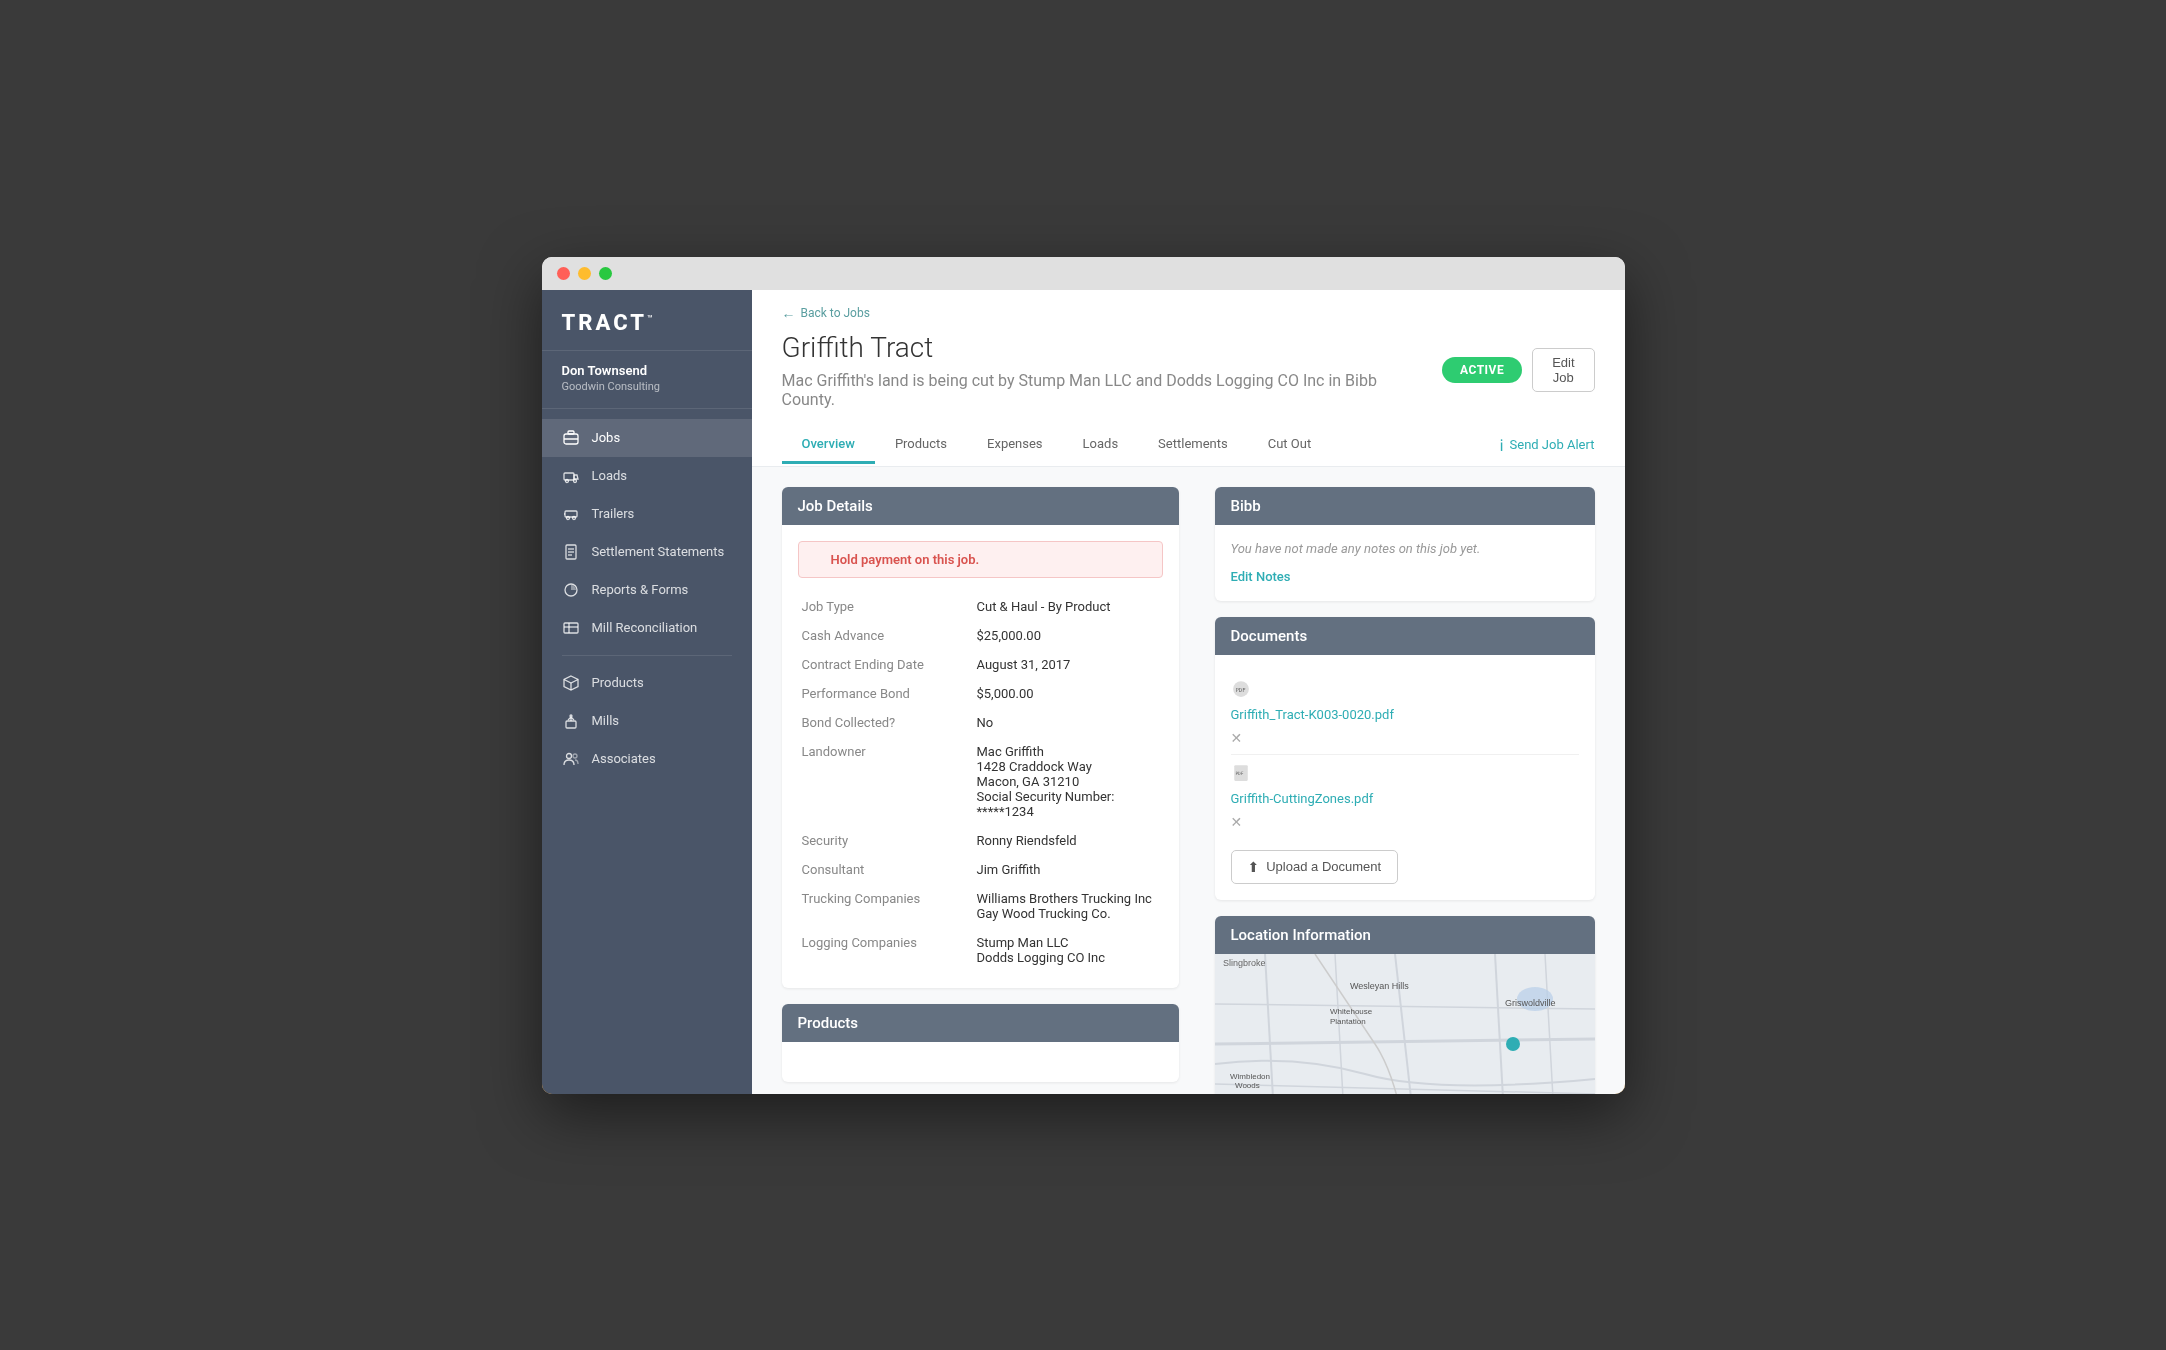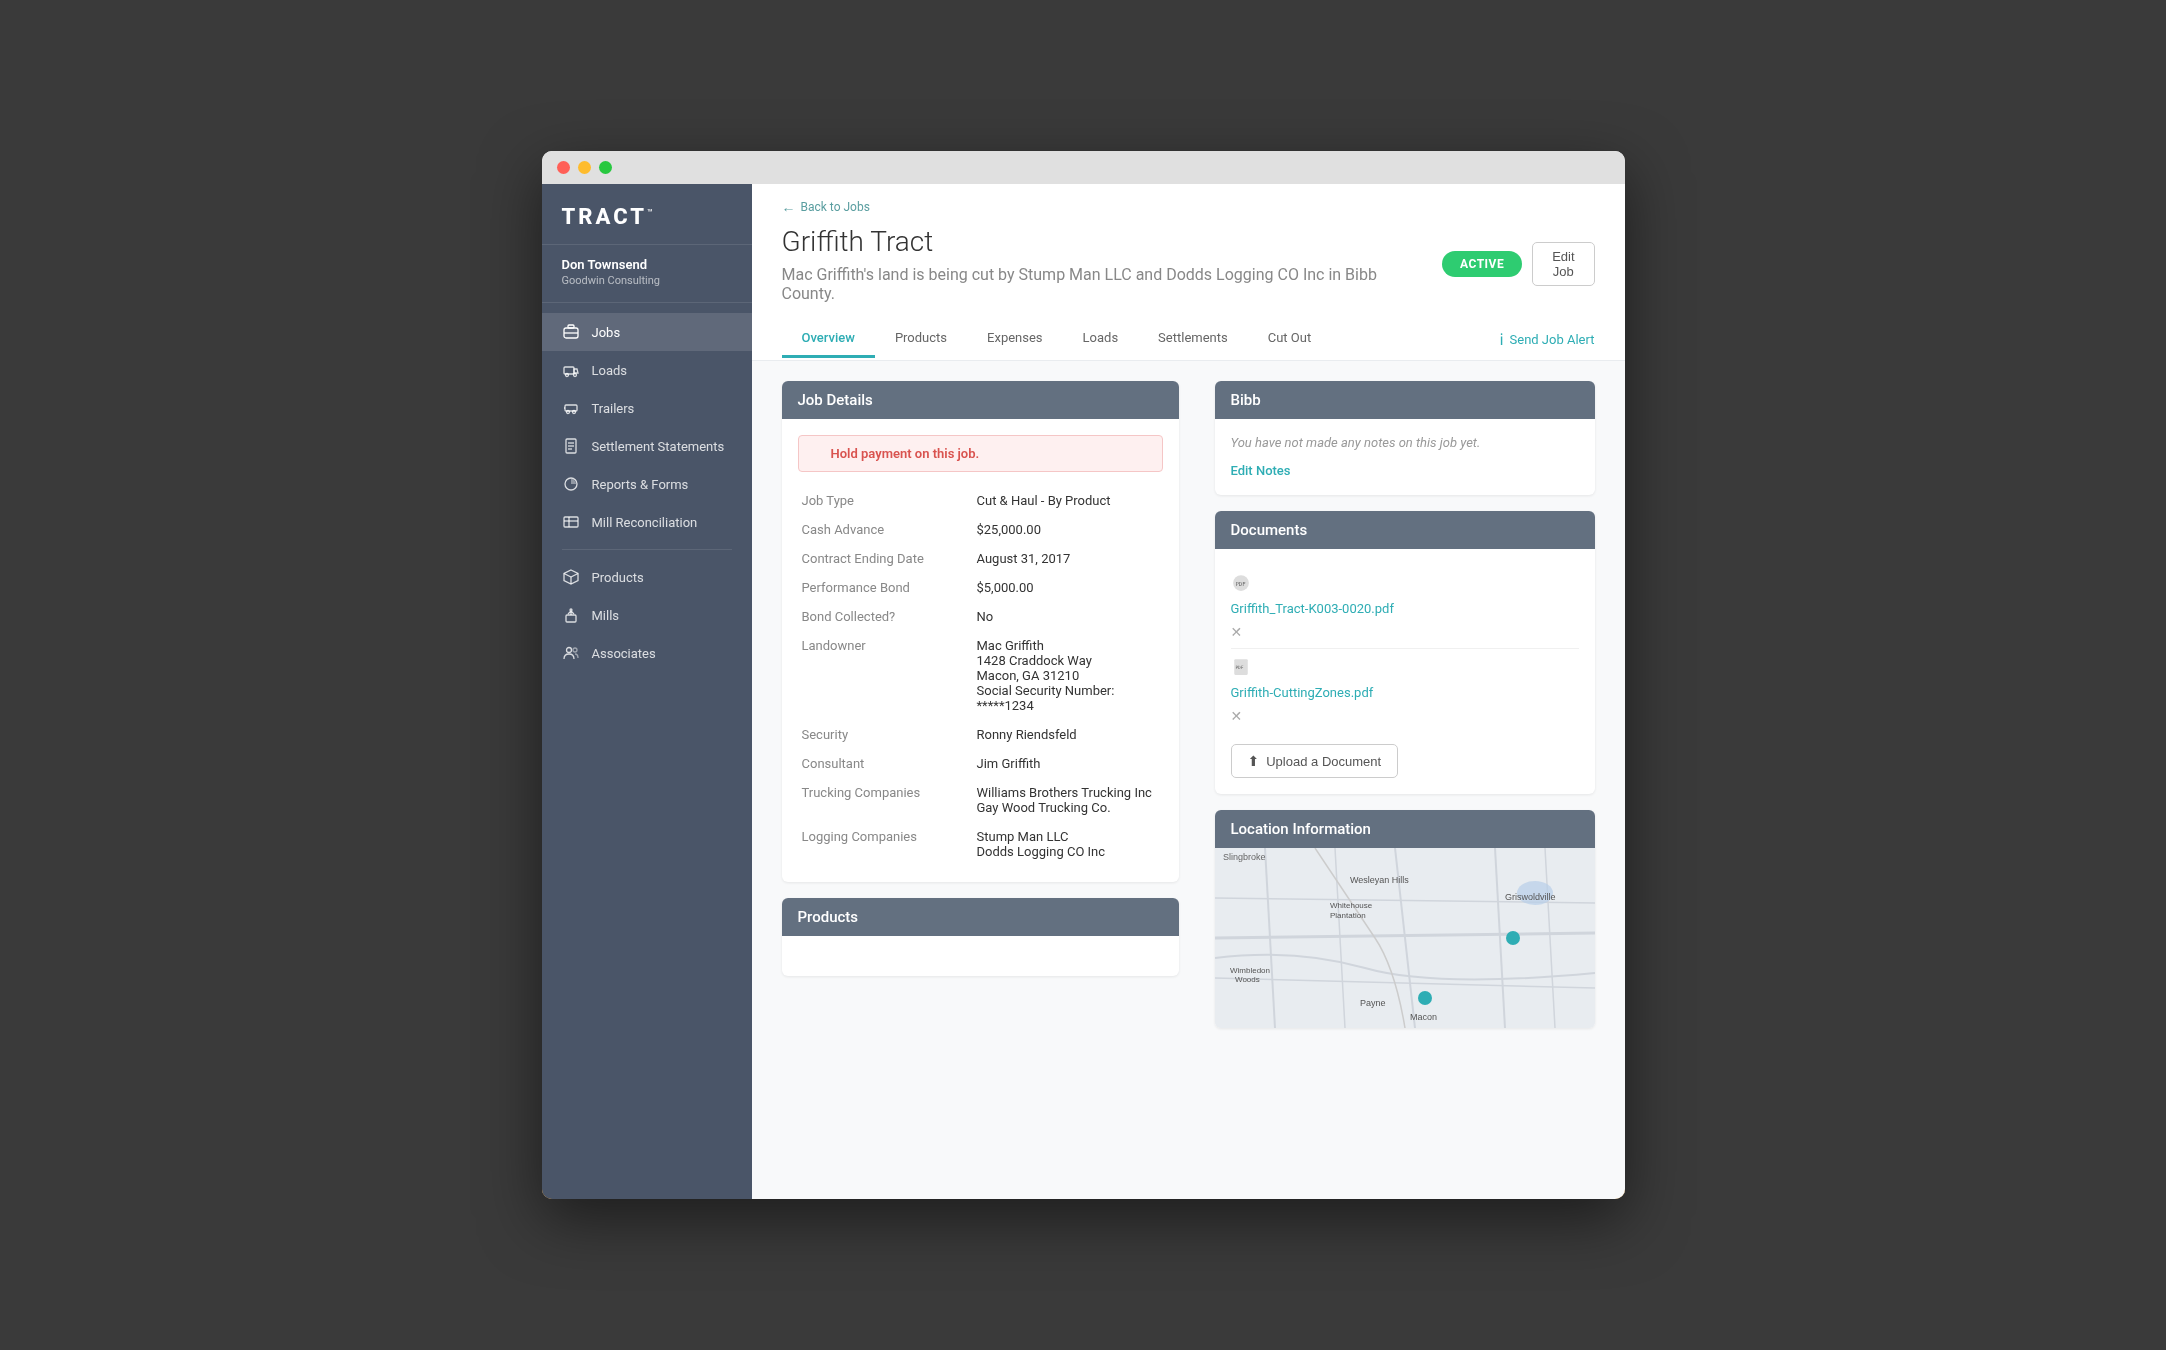--- a/index.html
+++ b/index.html
@@ -27,21 +27,21 @@
       gap: 8px;
     }
     .browser-dot {
       width: 13px; height: 13px; border-radius: 50%;
     }
     .browser-dot.red { background: #ff5f57; }
     .browser-dot.yellow { background: #febc2e; }
     .browser-dot.green { background: #28c840; }
     .app-container {
       display: flex;
-      height: 1015px;
+      height: 804px;
       background: #a16207;
     }
     
     .sidebar {
       width: 210px;
       background: #4a5568;
       color: #fff;
       display: flex;
       flex-direction: column;
       flex-shrink: 0;

